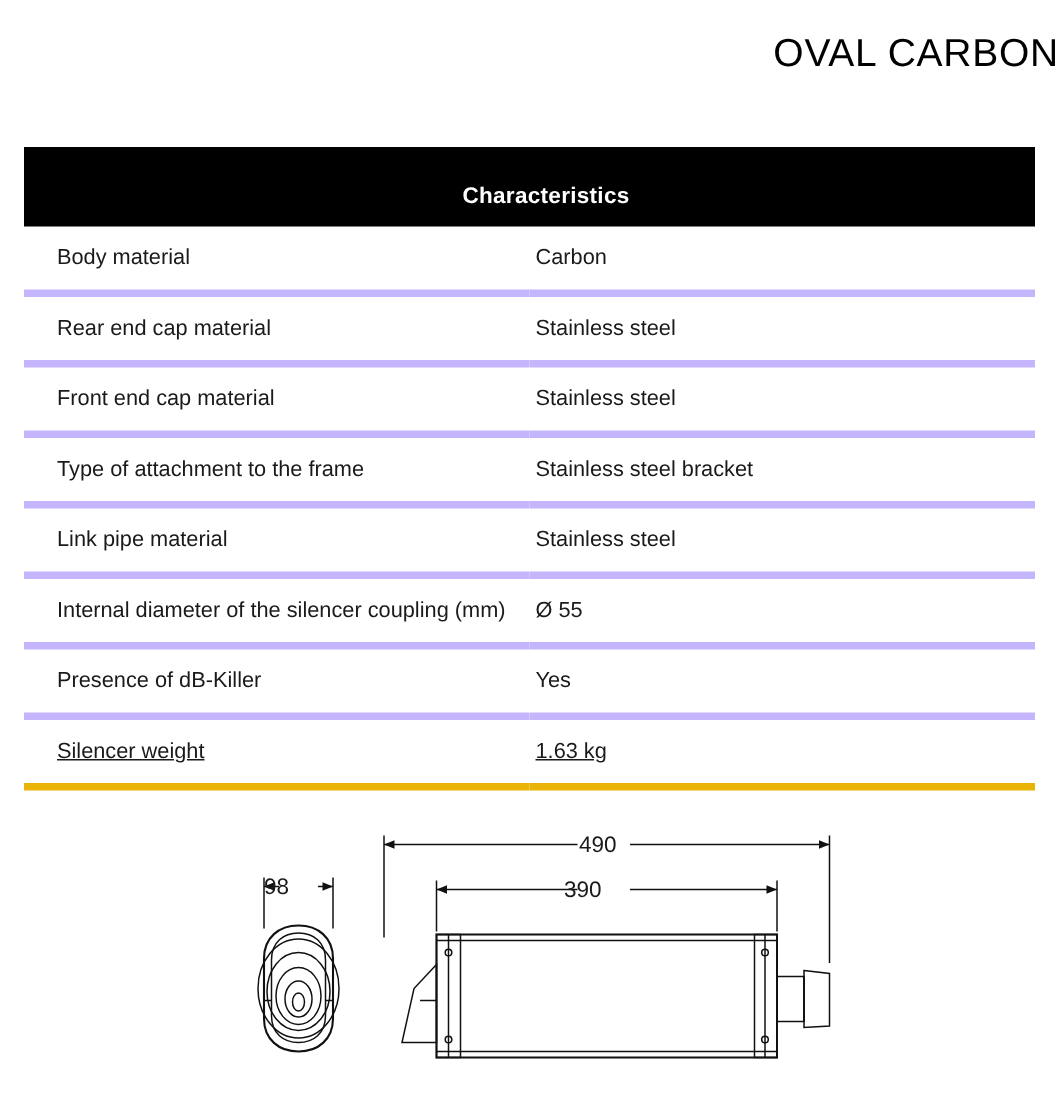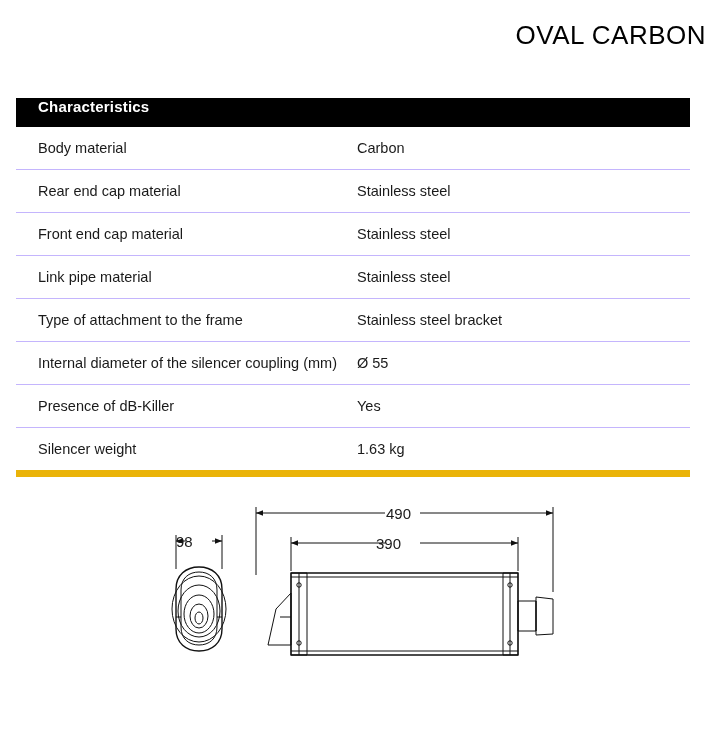--- a/index.html
+++ b/index.html
@@ -29,43 +29,44 @@
     margin: 46px 16px 0 16px;
   }
   table.spec-table {
     width: 100%;
     border-collapse: collapse;
     table-layout: fixed;
   }
   table.spec-table th.header-cell {
     background: #000000;
     color: #ffffff;
-    text-align: left;
+    text-align: center;
     font-size: 15px;
     font-weight: bold;
-    padding: 0 0 12px 22px;
+    padding: 24px 0 12px 22px;
     letter-spacing: 0.2px;
   }
   table.spec-table td {
     font-size: 14.5px;
     font-weight: 400;
     color: #1a1a1a;
     padding: 13px 0 13px 0;
-    border-bottom: 1px solid #c4b5fd;
+    border-bottom: 5px solid #c4b5fd;
     vertical-align: middle;
   }
   table.spec-table td.label-cell {
     padding-left: 22px;
     width: 400px;
   }
   table.spec-table td.value-cell {
     padding-left: 4px;
   }
   table.spec-table tr:last-child td {
-    border-bottom: 7px solid #eab308;
+    border-bottom: 5px solid #eab308;
+    text-decoration: underline;
   }
   .drawing-area {
     position: relative;
     margin-top: 20px;
     height: 200px;
   }
   .dim-label {
     position: absolute;
     font-size: 15px;
     color: #1a1a1a;
@@ -96,26 +97,26 @@
       </tr>
       <tr>
         <td class="label-cell">Rear end cap material</td>
         <td class="value-cell">Stainless steel</td>
       </tr>
       <tr>
         <td class="label-cell">Front end cap material</td>
         <td class="value-cell">Stainless steel</td>
       </tr>
       <tr>
+        <td class="label-cell">Type of attachment to the frame</td>
+        <td class="value-cell">Stainless steel bracket</td>
+      </tr>
+      <tr>
         <td class="label-cell">Link pipe material</td>
         <td class="value-cell">Stainless steel</td>
-      </tr>
-      <tr>
-        <td class="label-cell">Type of attachment to the frame</td>
-        <td class="value-cell">Stainless steel bracket</td>
       </tr>
       <tr>
         <td class="label-cell">Internal diameter of the silencer coupling (mm)</td>
         <td class="value-cell">Ø 55</td>
       </tr>
       <tr>
         <td class="label-cell">Presence of dB-Killer</td>
         <td class="value-cell">Yes</td>
       </tr>
       <tr>

